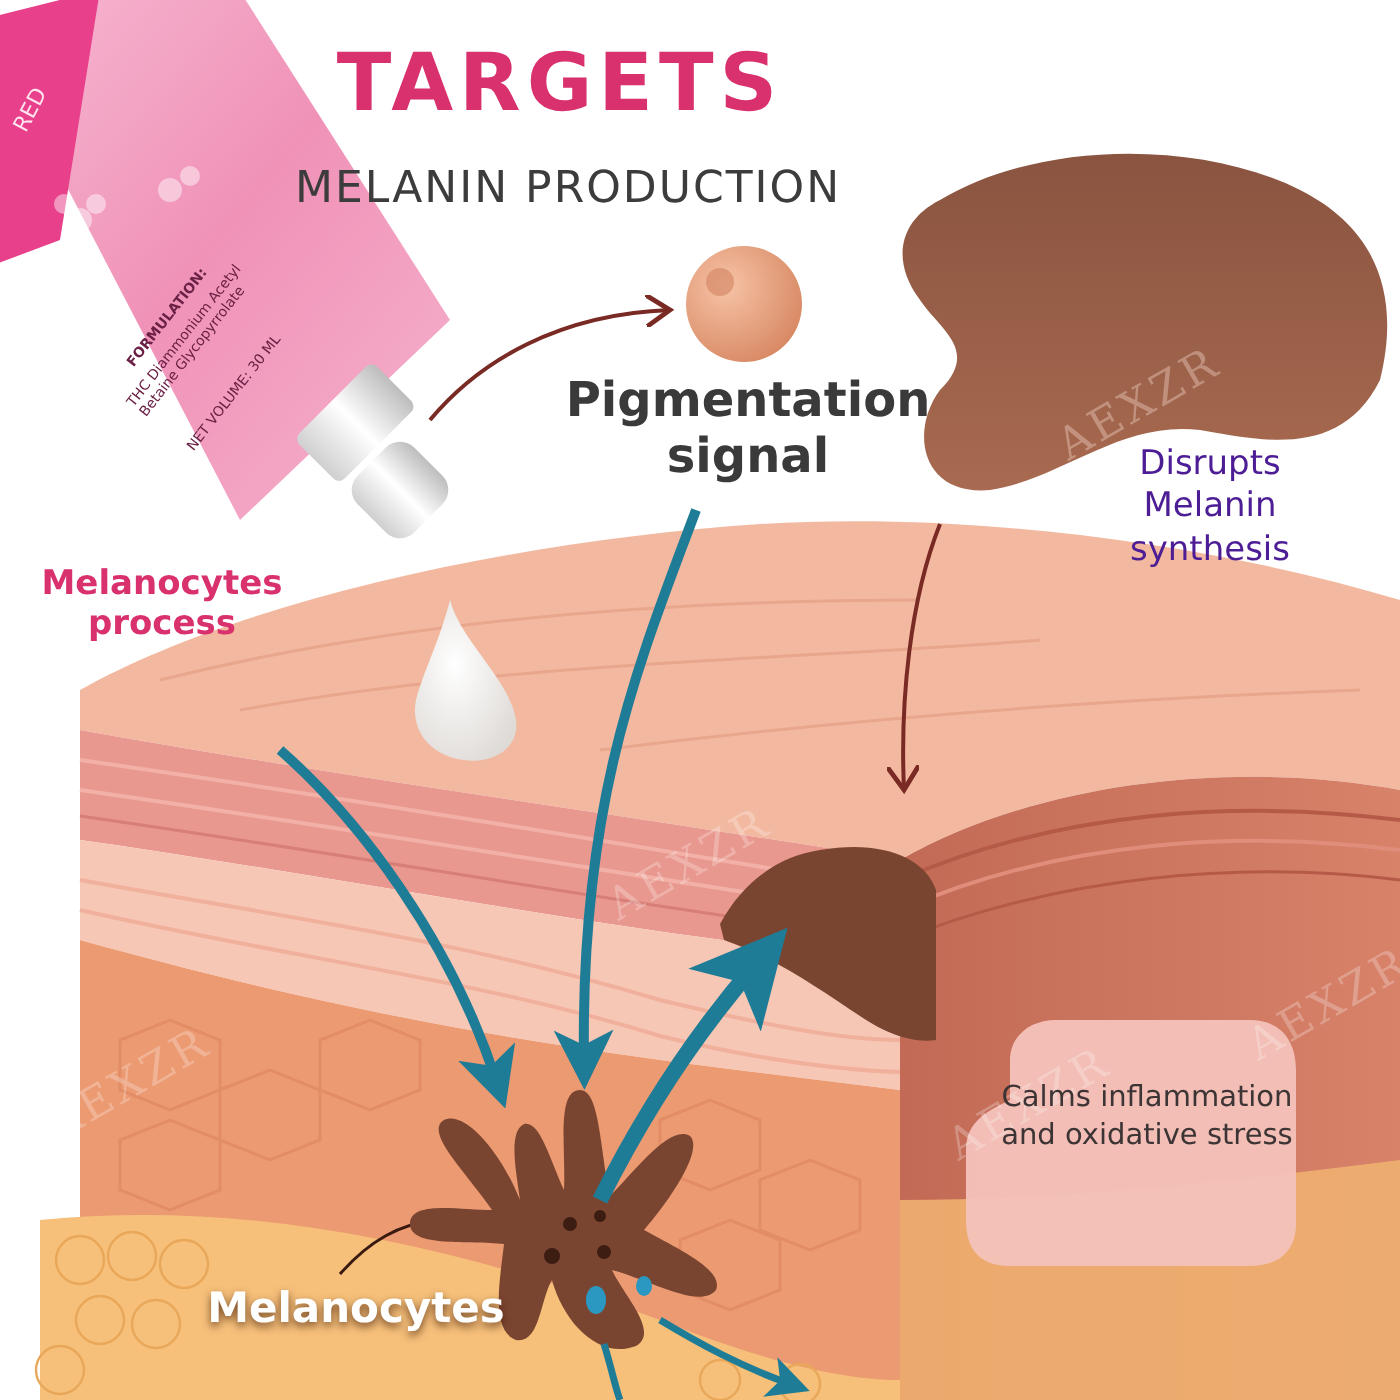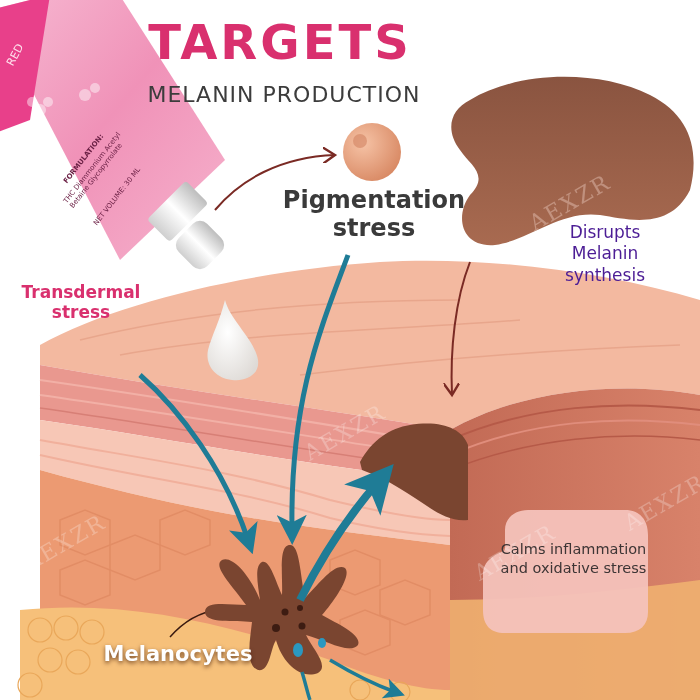--- a/index.html
+++ b/index.html
@@ -1,18 +1,18 @@
 <!DOCTYPE html>
 <html><head>
 <meta charset="utf-8">
 <style>
   html, body { margin:0; padding:0; }
   body { width:700px; height:700px; overflow:hidden; background:#ffffff; position:relative; font-family:"DejaVu Sans", sans-serif; }
   .abs { position:absolute; }
-  #title { left:130px; top:14px; width:300px; text-align:center; font-size:48px; font-weight:bold; color:#d9306e; letter-spacing:3px; line-height:56px; }
+  #title { left:130px; top:14px; width:300px; text-align:center; font-size:40px; font-weight:bold; color:#d9306e; letter-spacing:3px; line-height:56px; }
   #subtitle { left:124px; top:82px; width:320px; text-align:center; font-size:22px; font-weight:normal; color:#3c3c3c; letter-spacing:1px; }
   .lbl { font-weight:bold; line-height:1.18; text-align:center; }
   #lbl-pig { left:276px; top:186px; width:196px; font-size:24px; color:#3a3a3a; }
   #lbl-dis { left:540px; top:222px; width:130px; font-size:17px; color:#4c1d95; font-weight:normal; line-height:1.25; }
   #lbl-trans { left:6px; top:282px; width:150px; font-size:17px; color:#d9306e; }
   #lbl-calms { left:486px; top:540px; width:175px; font-size:14.5px; color:#3d3535; font-weight:normal; line-height:1.3; }
   #lbl-melano { left:78px; top:642px; width:200px; font-size:21px; color:#ffffff; text-shadow:0 2px 4px rgba(60,20,0,0.7); text-align:center; }
   svg { position:absolute; left:0; top:0; }
   .wm { position:absolute; font-family:"DejaVu Serif", serif; font-size:22px; color:rgba(255,255,255,0.25); transform:rotate(-30deg); letter-spacing:2px; }
   .tube-text { position:absolute; font-size:7px; color:#6b2045; transform-origin:left top; }
@@ -163,17 +163,17 @@
 <div class="wm" style="left:470px;top:540px;">AEXZR</div>
 <div class="wm" style="left:620px;top:490px;">AEXZR</div>
 
 <div class="tube-text" style="left:62px;top:180px;transform:rotate(-52deg);font-weight:bold;">FORMULATION:</div>
 <div class="tube-text" style="left:62px;top:200px;width:90px;transform:rotate(-52deg);">THC Diammonium Acetyl Betaine Glycopyrrolate</div>
 <div class="tube-text" style="left:92px;top:222px;transform:rotate(-52deg);">NET VOLUME: 30 ML</div>
 <div class="tube-text" style="left:4px;top:62px;transform:rotate(-62deg);font-size:11px;color:#ffe3ee;">RED</div>
 
 <div id="title" class="abs">TARGETS</div>
 <div id="subtitle" class="abs">MELANIN PRODUCTION</div>
-<div id="lbl-pig" class="abs lbl">Pigmentation stress</div>
+<div id="lbl-pig" class="abs lbl">Pigmentation signal</div>
 <div id="lbl-dis" class="abs lbl">Disrupts Melanin synthesis</div>
-<div id="lbl-trans" class="abs lbl">Transdermal stress</div>
+<div id="lbl-trans" class="abs lbl">Melanocytes process</div>
 <div id="lbl-calms" class="abs lbl">Calms inflammation and oxidative stress</div>
 <div id="lbl-melano" class="abs lbl">Melanocytes</div>
 
 </body></html>

